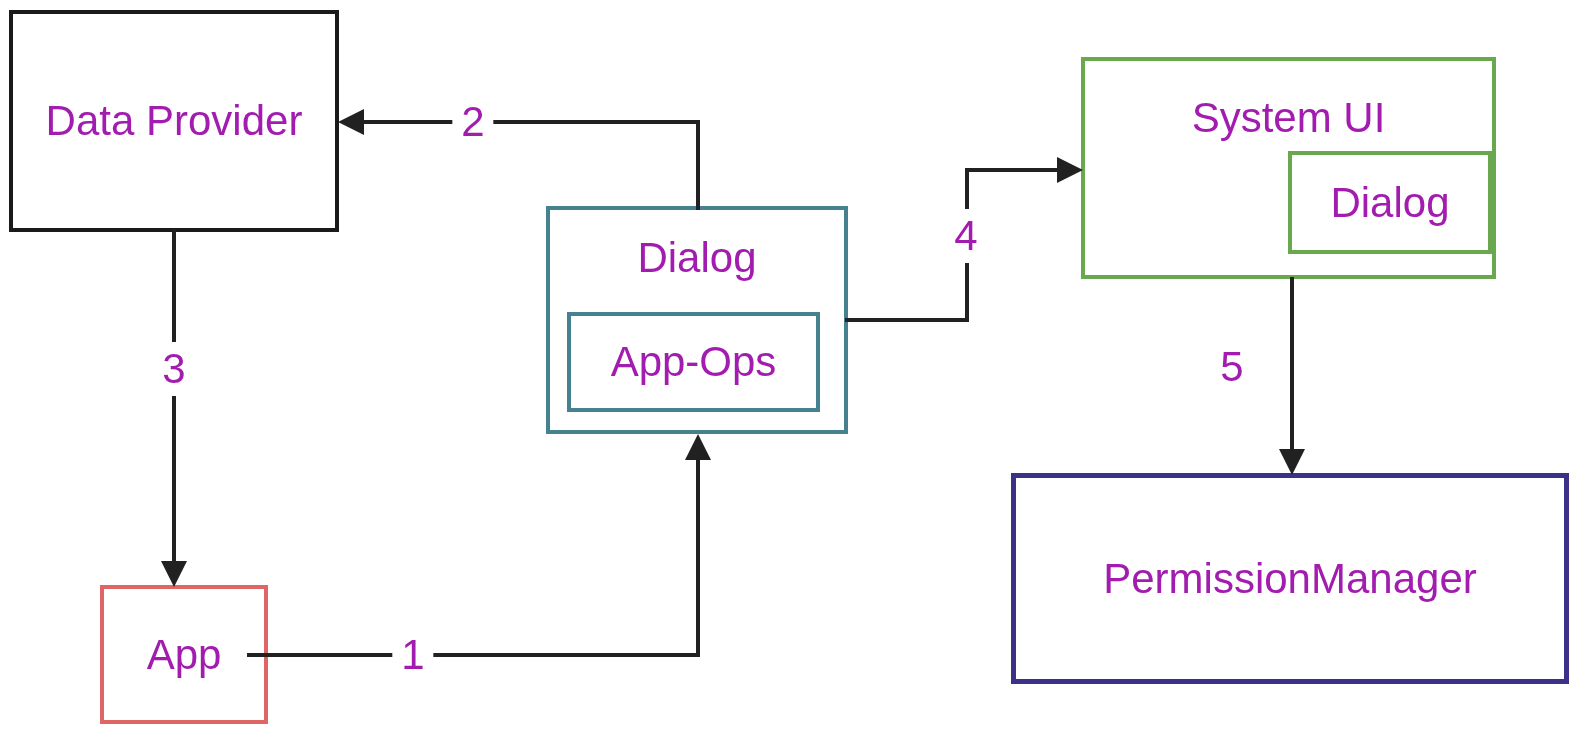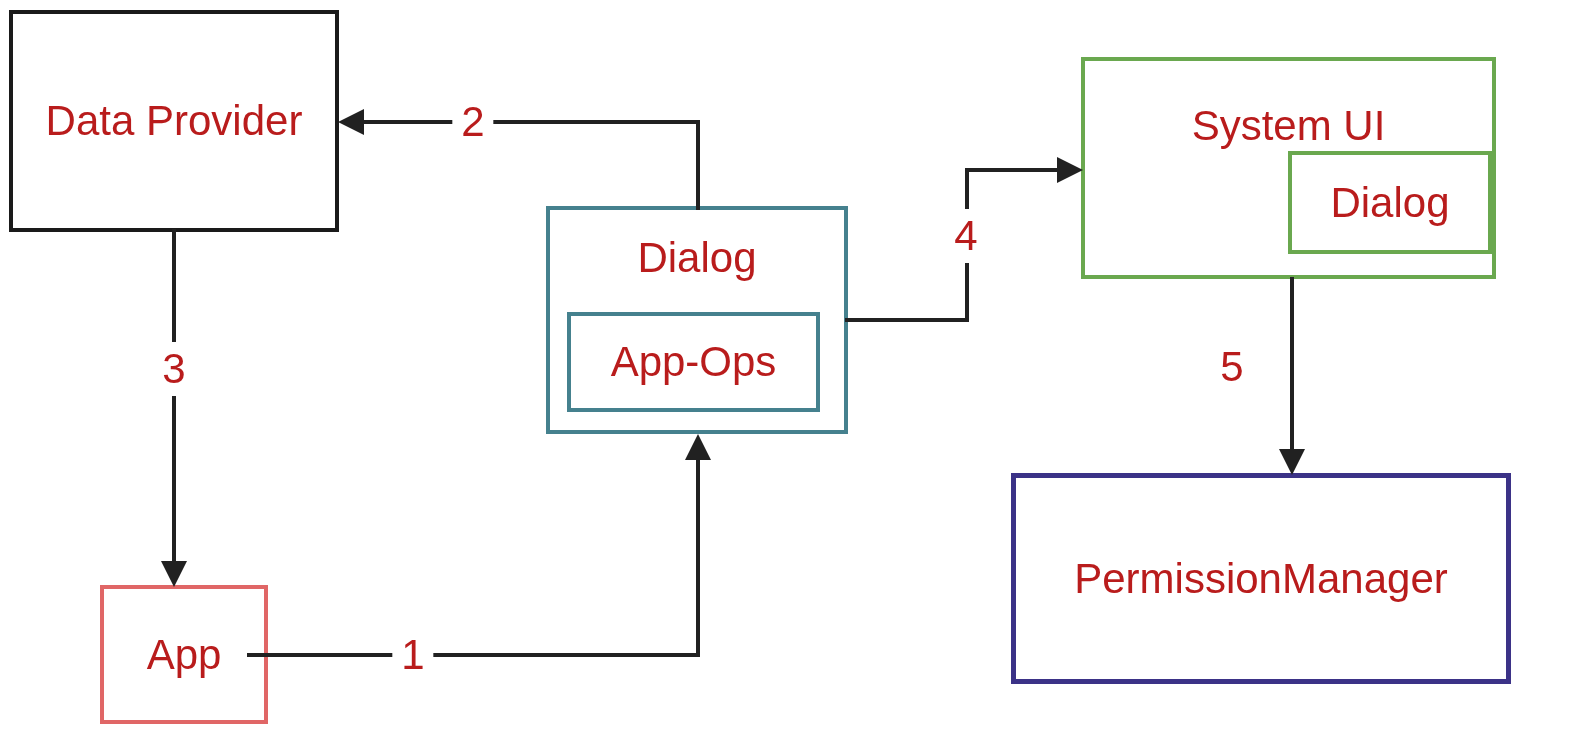--- a/index.html
+++ b/index.html
@@ -1,21 +1,21 @@
 <!DOCTYPE html>
 <html><head>
 <meta charset="utf-8">
 <style>
   html,body{margin:0;padding:0;background:#ffffff;}
   .canvas{
     position:relative;
     width:1588px;height:740px;
     background:#ffffff;
     font-family:"Liberation Sans", sans-serif;
-    color:#b91c1c;
+    color:#a21caf;
     overflow:hidden;
   }
   .node{
     position:absolute;
     box-sizing:border-box;
     border:4px solid #000;
     background:#ffffff;
     display:flex;
     align-items:center;
     justify-content:center;
@@ -23,24 +23,24 @@
   .node .node-label{
     font-size:42px;
     line-height:50px;
     white-space:nowrap;
   }
   .node.top-label{align-items:flex-start;}
   
   #n-data-provider{left:9px;top:10px;width:330px;height:222px;}
   #n-system{left:546px;top:206px;width:302px;height:228px;padding-top:23px;}
   #n-app-ops{left:567px;top:312px;width:253px;height:100px;}
-  #n-system-ui{left:1081px;top:57px;width:415px;height:222px;padding-top:40px;}
+  #n-system-ui{left:1081px;top:57px;width:415px;height:222px;padding-top:32px;}
   #n-dialog{left:1288px;top:151px;width:204px;height:103px;}
   #n-app{left:100px;top:585px;width:168px;height:139px;}
-  #n-permission-manager{left:1011px;top:473px;width:500px;height:211px;border-width:5px;}
+  #n-permission-manager{left:1011px;top:473px;width:558px;height:211px;border-width:5px;}
   
   .seg{position:absolute;background:#212121;}
   
   .ah{position:absolute;width:0;height:0;}
   .ah.up{border-left:13px solid transparent;border-right:13px solid transparent;border-bottom:26px solid #212121;}
   .ah.down{border-left:13px solid transparent;border-right:13px solid transparent;border-top:26px solid #212121;}
   .ah.left{border-top:13px solid transparent;border-bottom:13px solid transparent;border-right:26px solid #212121;}
   .ah.right{border-top:13px solid transparent;border-bottom:13px solid transparent;border-left:26px solid #212121;}
   
   .arrow-label{

